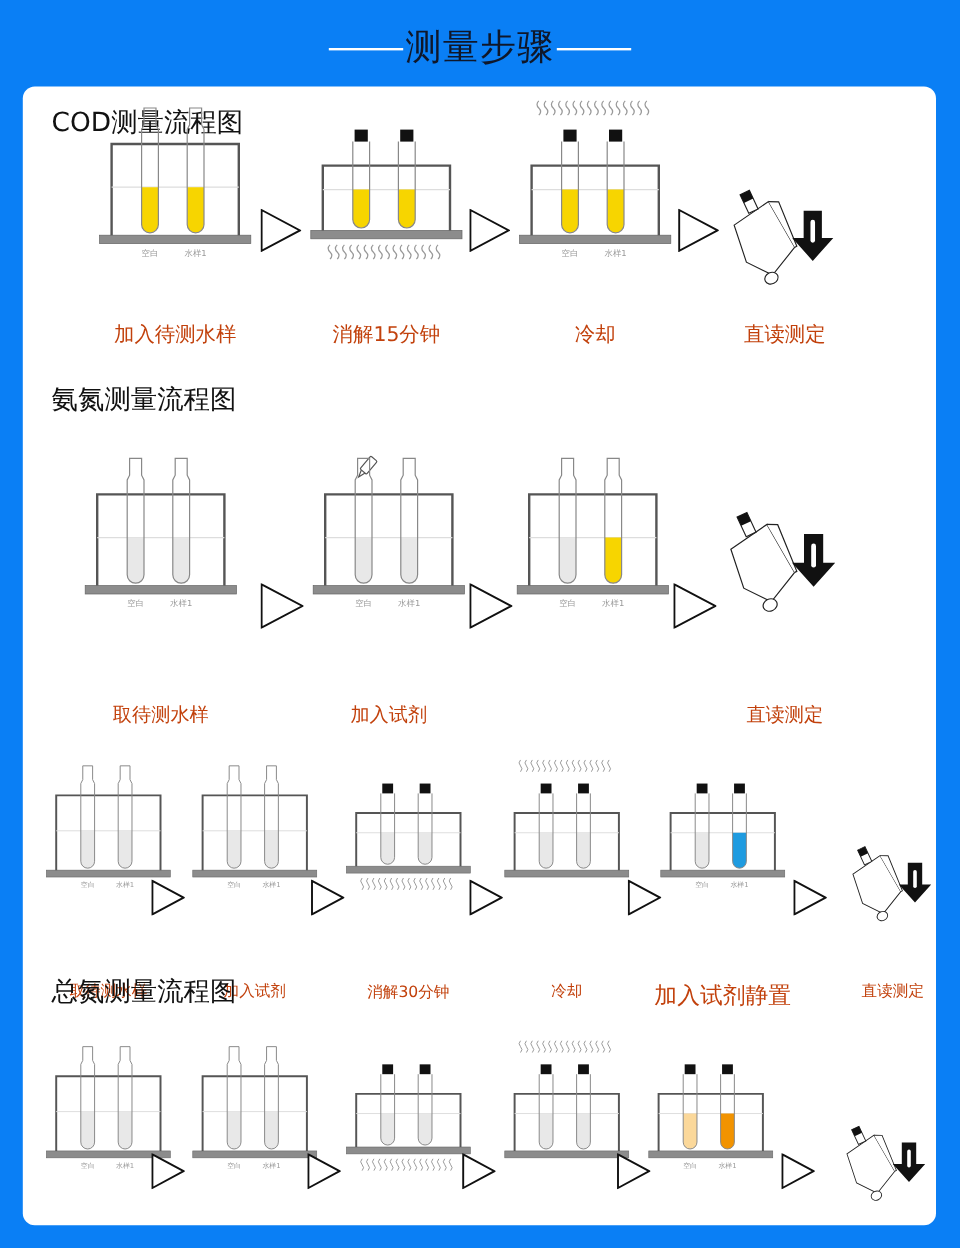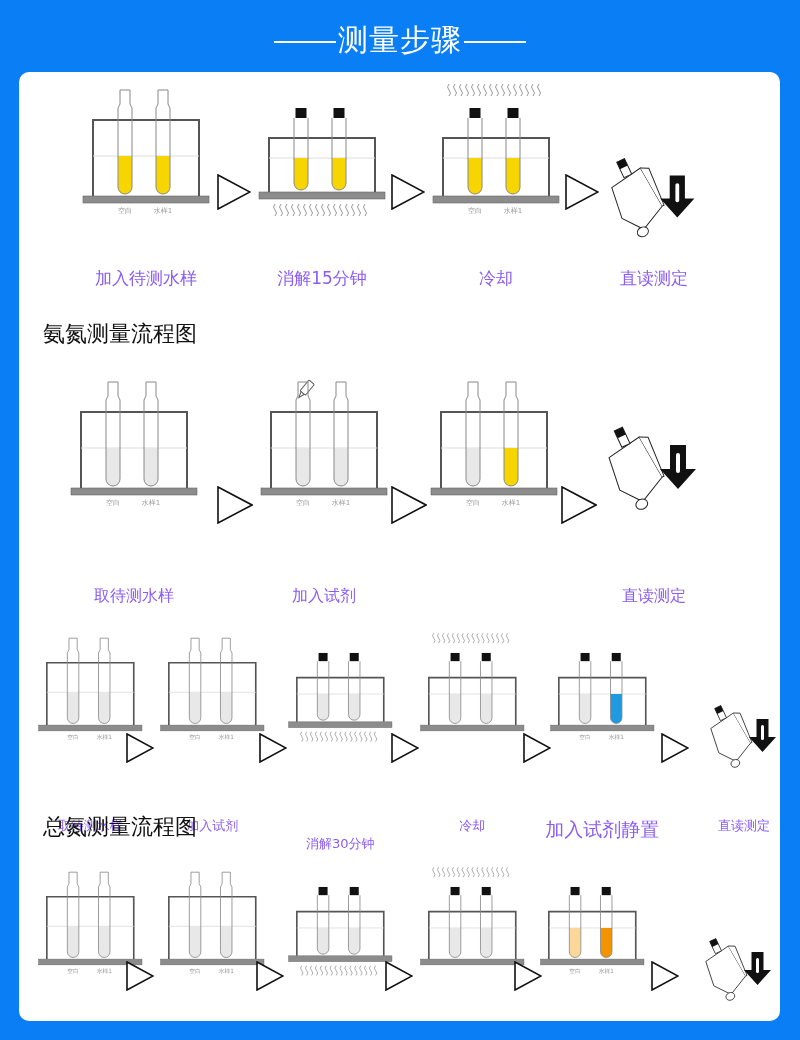--- a/index.html
+++ b/index.html
@@ -2,43 +2,44 @@
 <html><head>
 <meta charset="utf-8">
 <style>
   html, body { margin:0; padding:0; }
   body {
     width:800px; height:1040px; background:#0a7ff5; position:relative; overflow:hidden;
     font-family:"DejaVu Sans","Liberation Sans",sans-serif;
   }
   .page-title {
     position:absolute; top:18px; left:0; width:800px; text-align:center;
-    color:#ffffff; font-size:30px; letter-spacing:1px; line-height:44px;
+    color:#0f172a; font-size:30px; letter-spacing:1px; line-height:44px;
   }
   .page-title .dash { display:inline-block; width:62px; height:2px; background:#fff; vertical-align:middle; margin:0 2px; }
   .card {
     position:absolute; left:19px; top:72px; width:761px; height:949px; background:#fff; border-radius:10px;
   }
   .section { position:absolute; left:0; width:761px; }
   .section-title { position:absolute; left:24px; font-size:22px; color:#111; line-height:30px; }
   .step { position:absolute; text-align:right; }
   .step svg { display:block; margin:0 auto; }
-  .step-label { position:absolute; left:0; width:100%; text-align:center; color:#8b5cf6; white-space:nowrap; }
+  .step-label { position:absolute; left:0; width:100%; text-align:center; color:#c2410c; white-space:nowrap; }
   .arrow { position:absolute; }
 </style>
 </head>
 <body>
 
 <div class="page-title">
   <span class="dash"></span><span>测量步骤</span><span class="dash"></span>
 </div>
 
 <div class="card">
 
   <div class="section" style="top:0;height:240px">
+    <div class="section-title" style="top:16px">COD测量流程图</div>
   <div class="step" style="left: 62px; top: 8px; width: 130px;">
         <div>
           <svg width="130" height="140" viewBox="0 0 130 140" xmlns="http://www.w3.org/2000/svg">
             <rect x="2" y="116" width="126" height="7" fill="#8c8c8c" stroke="#666" stroke-width="0.6"></rect>
             <path d="M12 116 V40 H118 V116" fill="none" stroke="#555555" stroke-width="2"></path>
             <line x1="12" y1="76" x2="118" y2="76" stroke="#ddd" stroke-width="1"></line>
             <path d="M37 76 V107 a7 7 0 0 0 14 0 V76 Z" fill="#f7d500"></path>
             <path d="M39 10 V24 L37 28 V107 a7 7 0 0 0 14 0 V28 L49 24 V10 Z" fill="none" stroke="#888" stroke-width="1"></path>
             <path d="M75 76 V107 a7 7 0 0 0 14 0 V76 Z" fill="#f7d500"></path>
             <path d="M77 10 V24 L75 28 V107 a7 7 0 0 0 14 0 V28 L87 24 V10 Z" fill="none" stroke="#888" stroke-width="1"></path>
@@ -292,21 +293,21 @@
               <path d="M78 124 q-3 3 0 6 q3 3 0 6" fill="none" stroke="#999" stroke-width="1"></path>
               <path d="M84 124 q-3 3 0 6 q3 3 0 6" fill="none" stroke="#999" stroke-width="1"></path>
               <path d="M90 124 q-3 3 0 6 q3 3 0 6" fill="none" stroke="#999" stroke-width="1"></path>
               <path d="M96 124 q-3 3 0 6 q3 3 0 6" fill="none" stroke="#999" stroke-width="1"></path>
               <path d="M102 124 q-3 3 0 6 q3 3 0 6" fill="none" stroke="#999" stroke-width="1"></path>
               <path d="M108 124 q-3 3 0 6 q3 3 0 6" fill="none" stroke="#999" stroke-width="1"></path>
             </g>
           </svg>
         </div>
       </div>
-      <div class="step-label" style="position: absolute; left: 241.3px; width: 160px; top: 265px; font-size: 13px;">消解30分钟</div>
+      <div class="step-label" style="position: absolute; left: 241.3px; width: 160px; top: 248px; font-size: 13px;">消解30分钟</div>
       <div class="step" style="left: 400px; top: 60px; width: 106.6px;">
         <div>
           <svg width="106.6" height="114.8" viewBox="0 0 130 140" xmlns="http://www.w3.org/2000/svg">
             <g>
               <path d="M18 4 q-3 3 0 6 q3 3 0 6" fill="none" stroke="#999" stroke-width="1"></path>
               <path d="M24 4 q-3 3 0 6 q3 3 0 6" fill="none" stroke="#999" stroke-width="1"></path>
               <path d="M30 4 q-3 3 0 6 q3 3 0 6" fill="none" stroke="#999" stroke-width="1"></path>
               <path d="M36 4 q-3 3 0 6 q3 3 0 6" fill="none" stroke="#999" stroke-width="1"></path>
               <path d="M42 4 q-3 3 0 6 q3 3 0 6" fill="none" stroke="#999" stroke-width="1"></path>
               <path d="M48 4 q-3 3 0 6 q3 3 0 6" fill="none" stroke="#999" stroke-width="1"></path>

